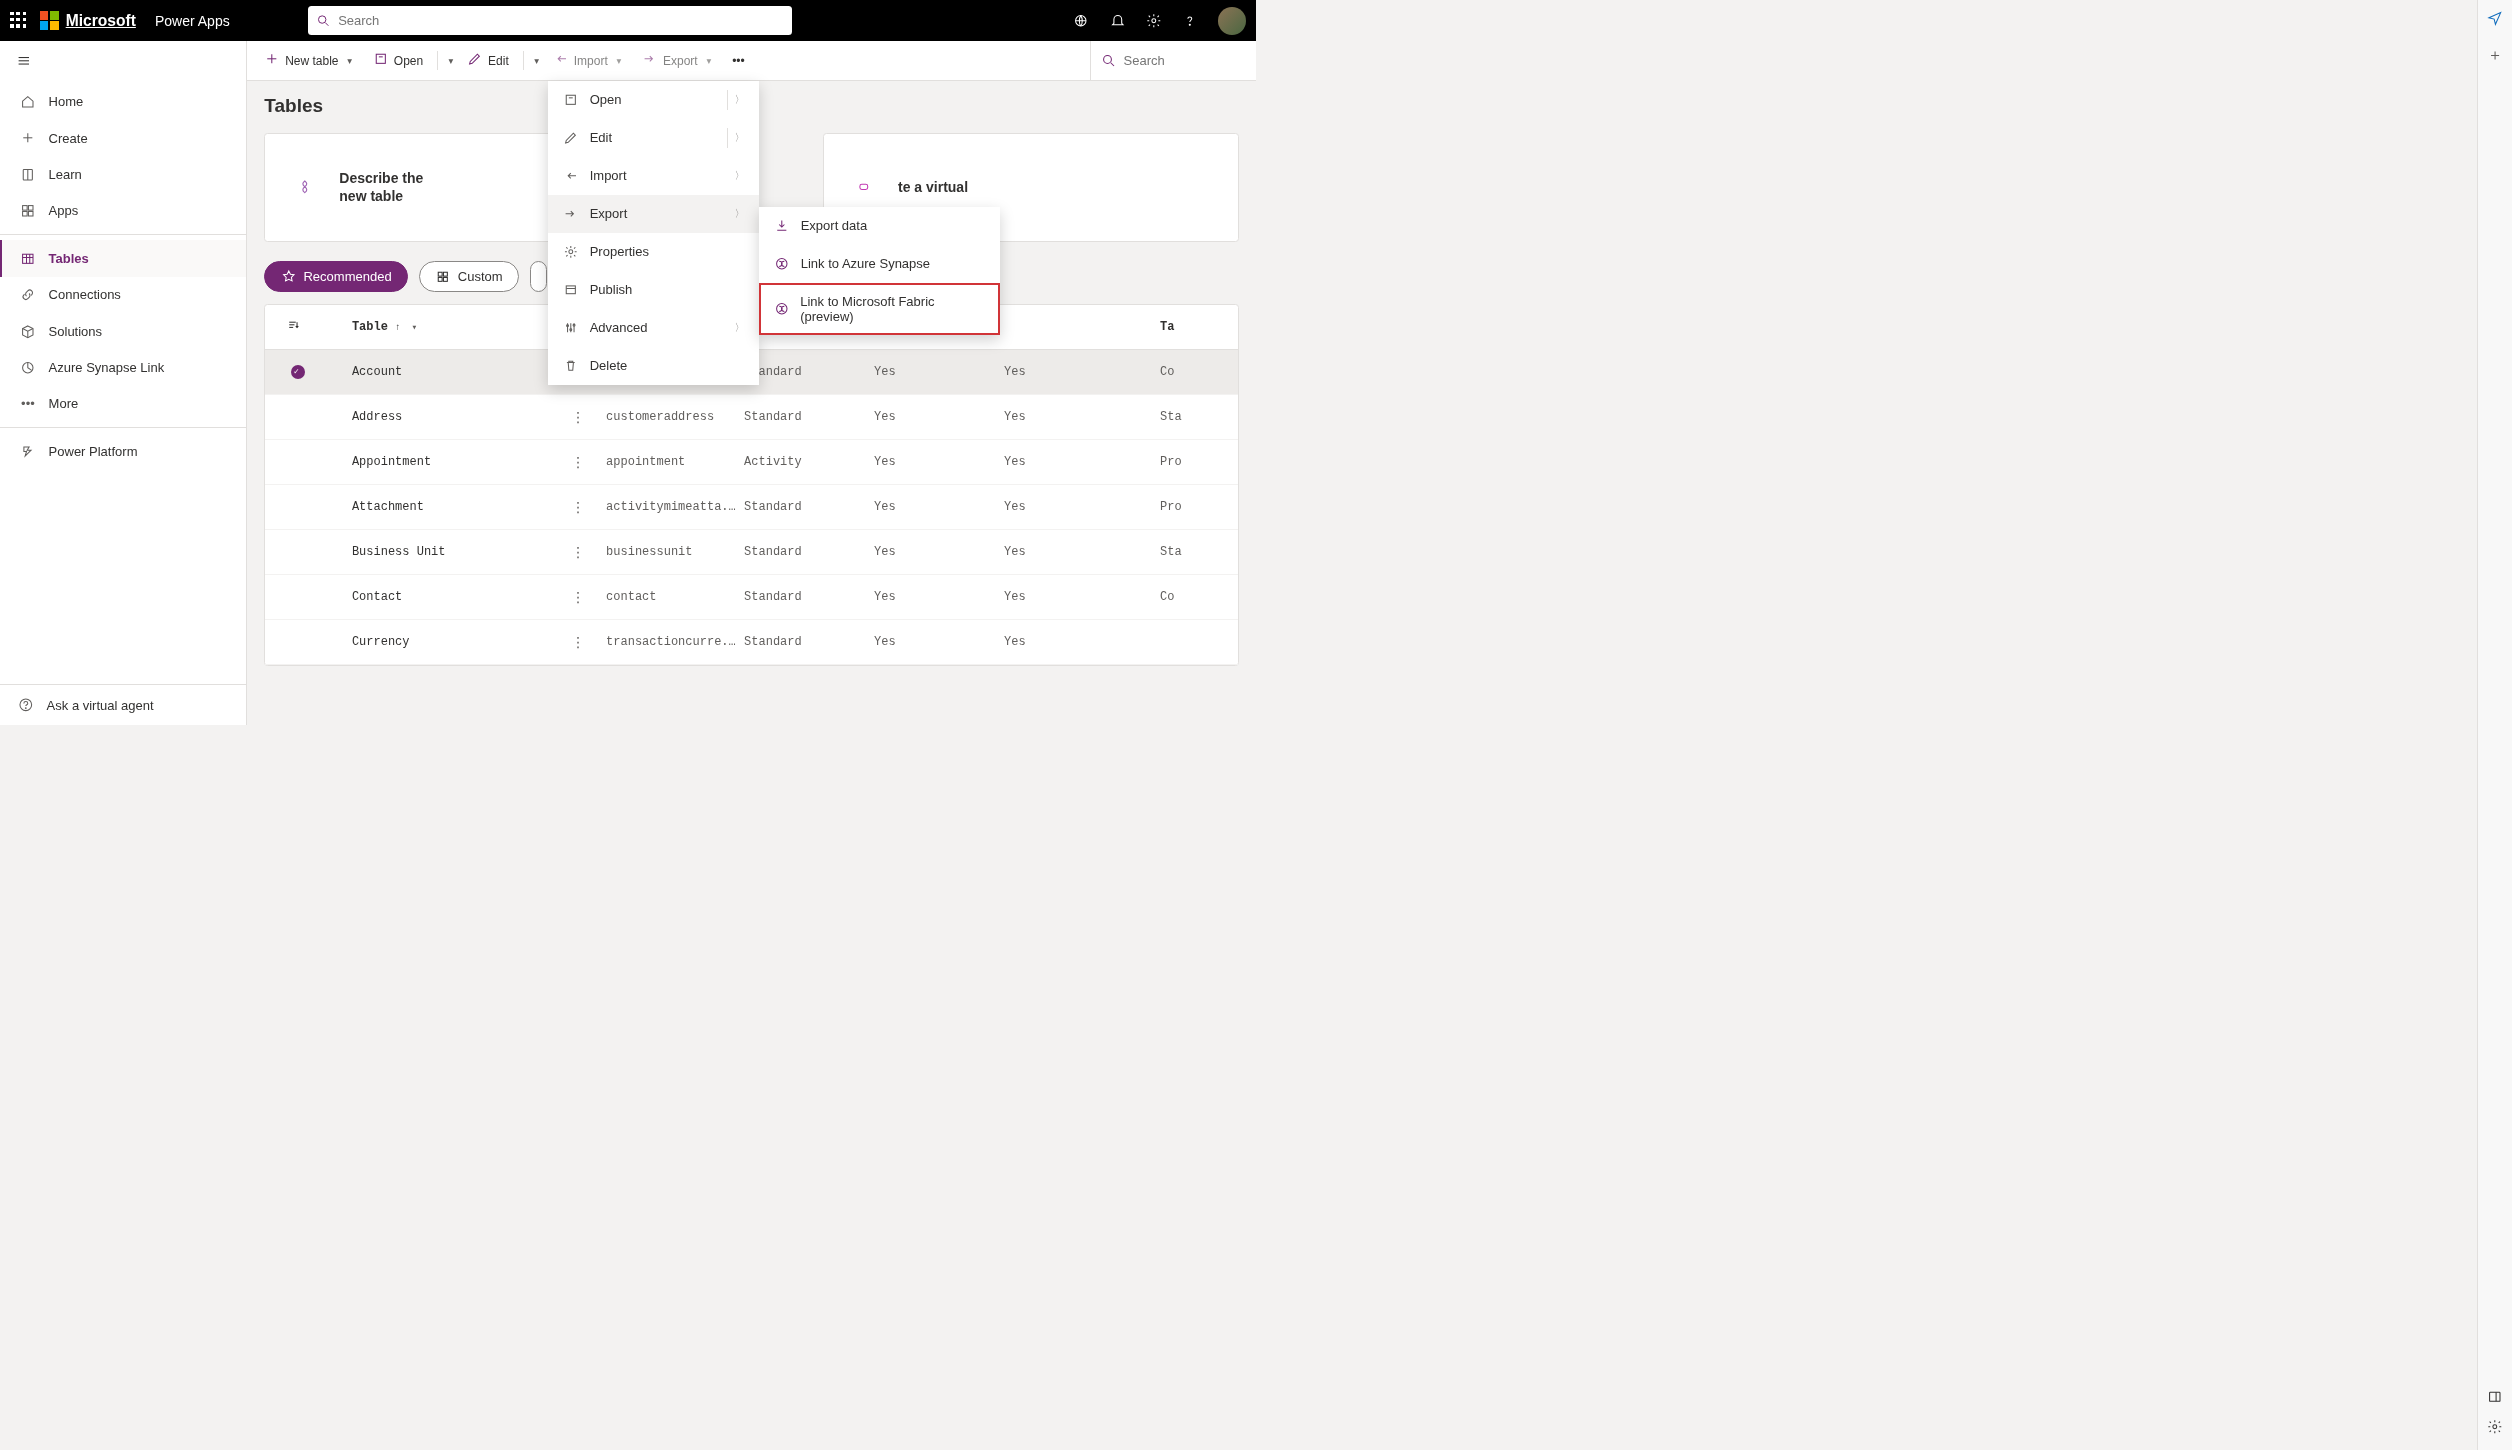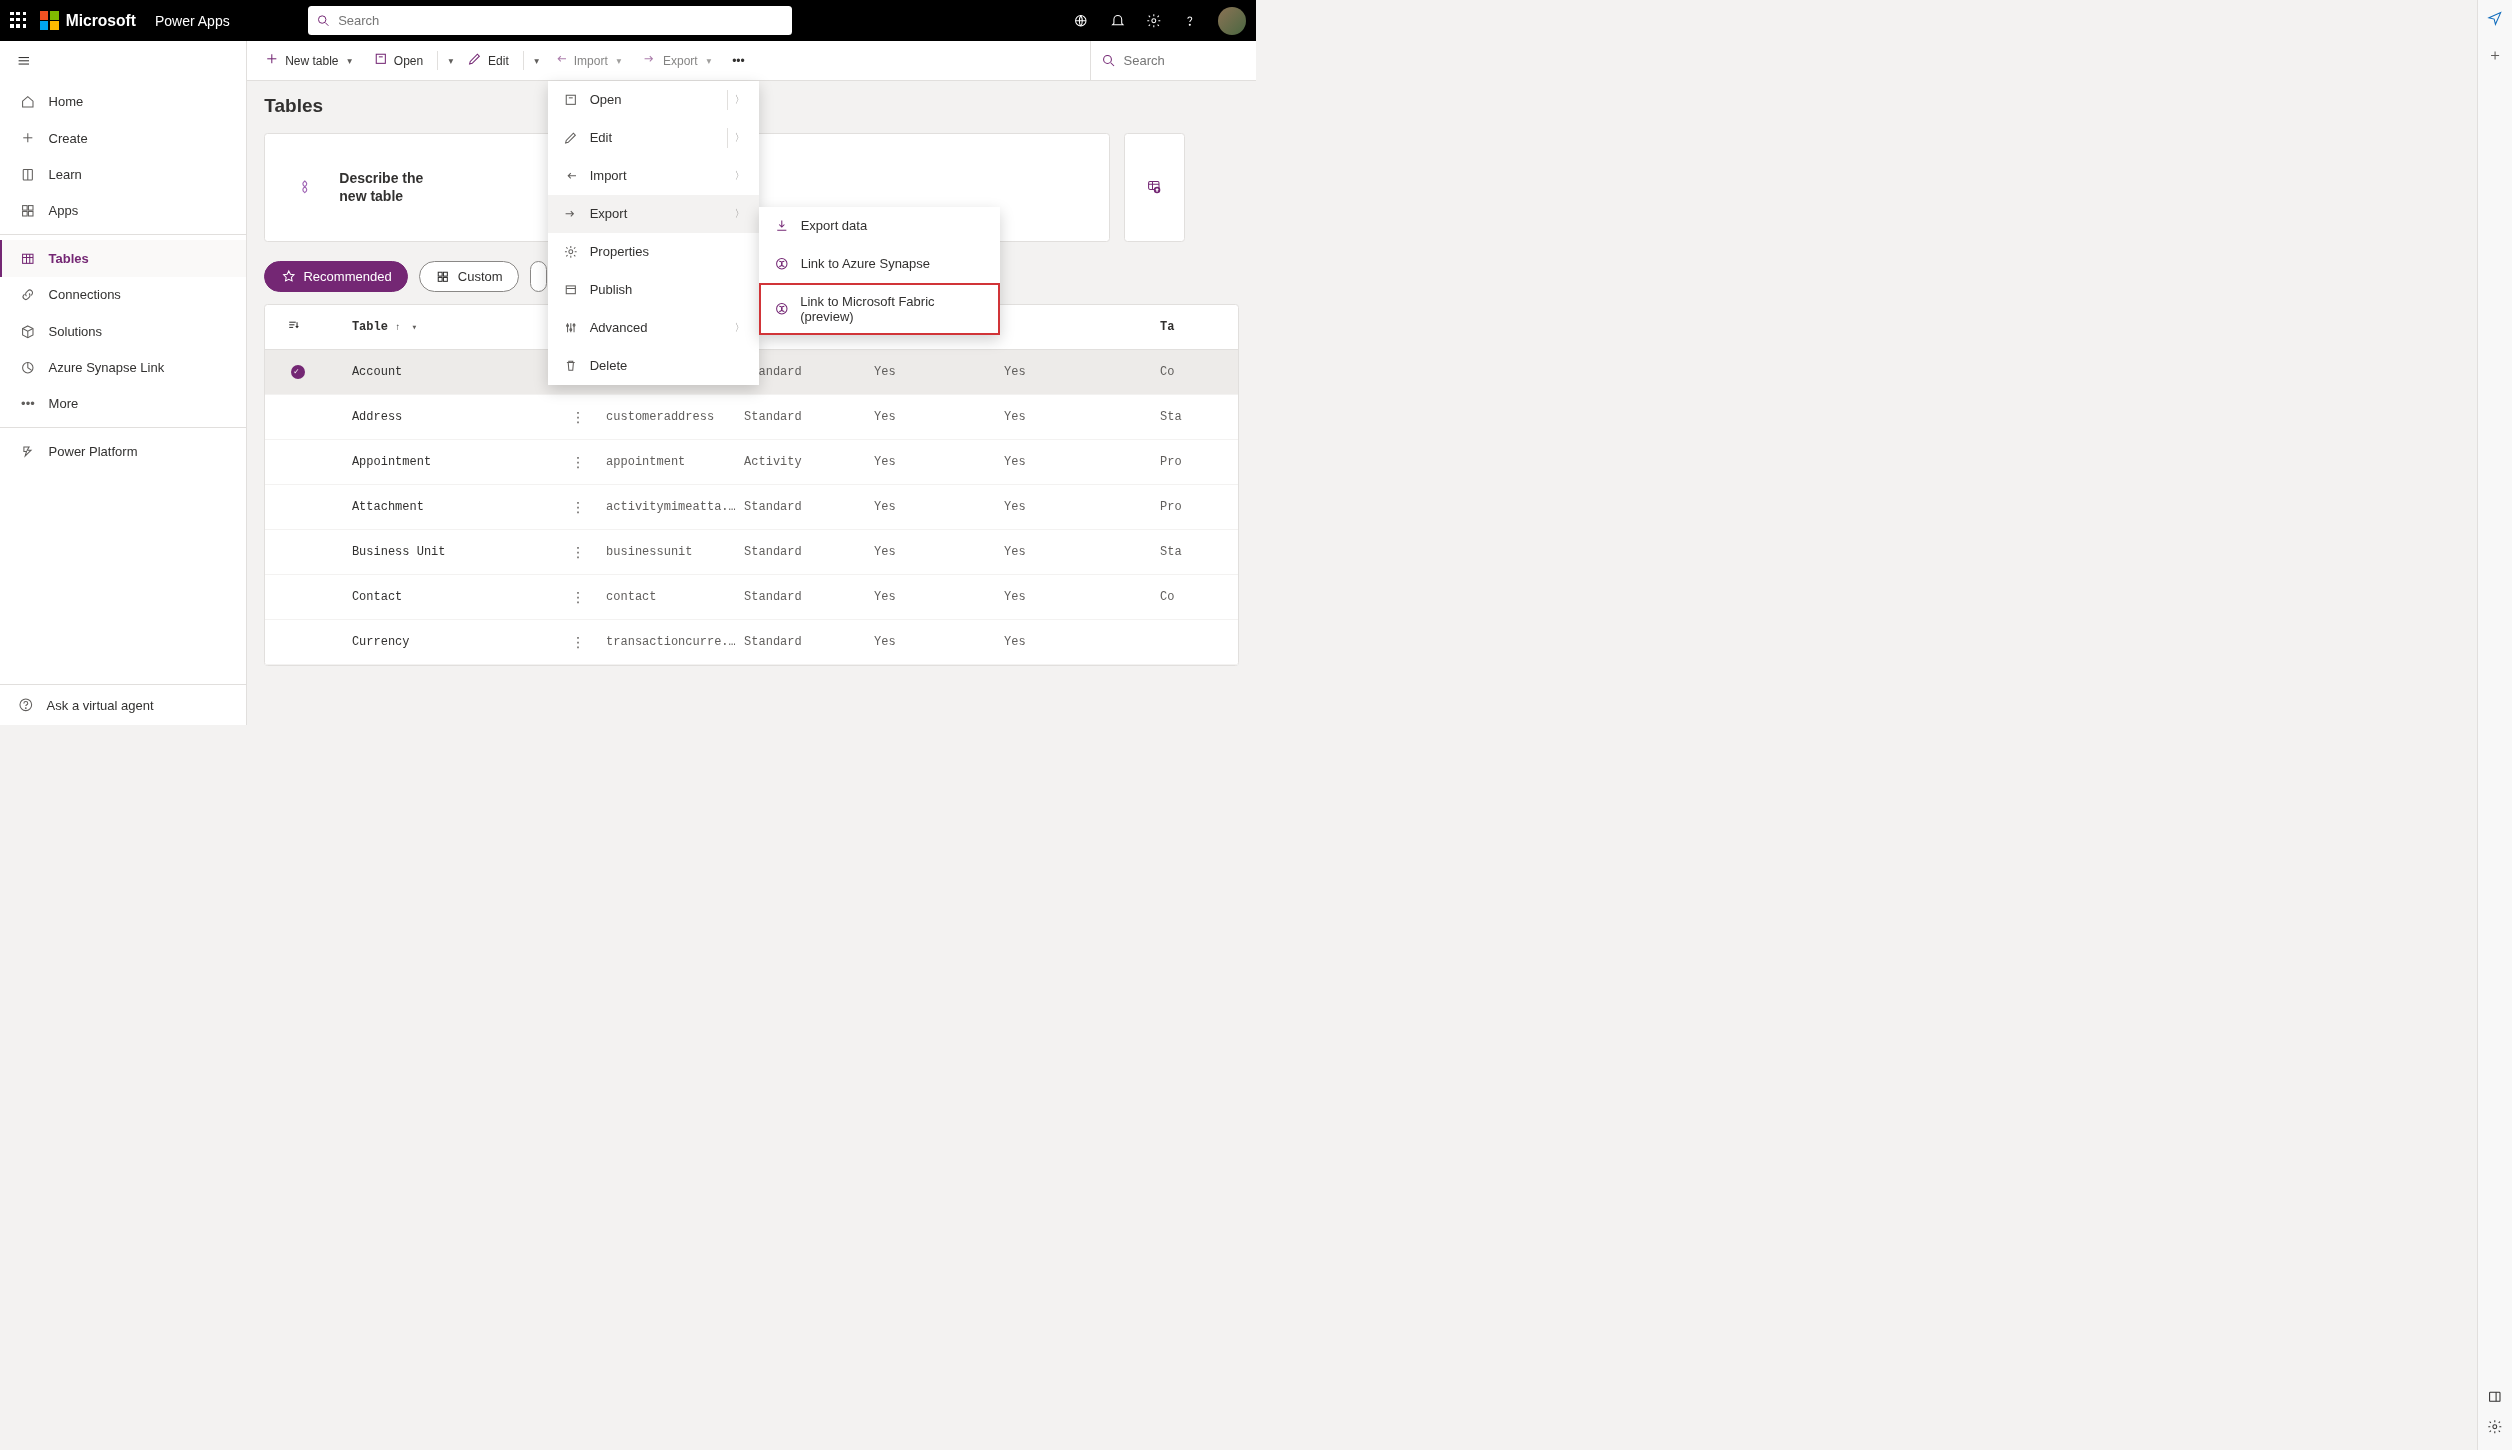--- a/index.html
+++ b/index.html
@@ -2,21 +2,21 @@
 <html style="font-size:14px"><head>
 <meta charset="utf-8">
 <style>
 * { box-sizing: border-box; margin: 0; padding: 0; }
 body { font-family: "Segoe UI", -apple-system, sans-serif; font-size: 12px; color: #323130; background: #f3f2f1; overflow: hidden; width: 1256px; height: 725px; }
 
 
 .top-header { height: 41px; background: #000; color: #fff; display: flex; align-items: center; padding: 0 10.4px; }
 .waffle { width: 17.3px; height: 17.3px; display: grid; grid-template-columns: repeat(3,3.5px); grid-template-rows: repeat(3,3.5px); gap: 2.6px; margin-right: 12px; cursor:pointer; }
 .waffle div { background: #fff; }
-.ms-logo { display:flex; align-items:center; gap:7px; margin-right: 15.6px; }
+.ms-logo { display:flex; align-items:center; gap:7px; margin-right: 15.6px; text-decoration: underline; }
 .ms-squares { width: 19px; height: 19px; display:grid; grid-template-columns: 1fr 1fr; grid-template-rows: 1fr 1fr; gap:1.7px; }
 .ms-squares .r { background:#f25022;} .ms-squares .g { background:#7fba00;} .ms-squares .b { background:#00a4ef;} .ms-squares .y { background:#ffb900;}
 .ms-text { font-size: 15.6px; font-weight: 600; }
 .app-name { font-size: 14px; font-weight: 400; margin-left: 3.5px; }
 .top-search-wrap { flex: 0 0 auto; margin-left: 78px; }
 .top-search { width: 484px; height: 29px; background: #fff; border-radius: 3.5px; display:flex; align-items:center; padding: 0 8.6px; gap:7px; }
 .top-search input { border:none; outline:none; width:100%; font-size:13px; color:#605e5c; }
 .top-right { margin-left:auto; display:flex; align-items:center; gap: 19px; }
 .hdr-icon { width: 17.3px; height:17.3px; display:flex; align-items:center; justify-content:center; cursor:pointer; }
 .avatar { width: 28px; height:28px; border-radius:50%; background: linear-gradient(135deg,#8b7355 0%,#4a6741 100%); cursor:pointer; }
@@ -472,20 +472,30 @@
             <svg viewBox="0 0 24 24" width="35" height="35" style="color:#742774">
                 <rect x="4" y="4" width="16" height="12" rx="2"></rect>
                 <line x1="4" y1="8" x2="20" y2="8"></line>
                 <line x1="10" y1="4" x2="10" y2="16"></line>
                 <circle cx="17" cy="17" r="5" fill="#742774" stroke="none"></circle>
                 <path d="M17 20v-5m-2 2l2-2 2 2" stroke="#fff"></path>
               </svg>
           </div>
         </div>
         <div class="card" style="visibility:hidden; flex:0 0 17.3px;"></div>
+        <div class="card">
+          <div class="card-icon" style="color:#c239b3">
+            <svg viewBox="0 0 24 24" width="31" height="31" fill="#c239b3" stroke="none">
+                <rect x="6" y="8" width="12" height="8" rx="3"></rect>
+              </svg>
+          </div>
+          <div class="card-title">
+            <span>te a virtual</span>
+          </div>
+        </div>
       </div>
 
       <div class="pills-row">
         <div class="pill active">
           <svg viewBox="0 0 24 24" fill="#fff" stroke="none">
               <path d="M12 3l2.5 5 5.5.8-4 4 1 5.5L12 16l-5 2.3 1-5.5-4-4 5.5-.8z"></path>
             </svg>
           <span>Recommended</span>
         </div>
         <div class="pill">

